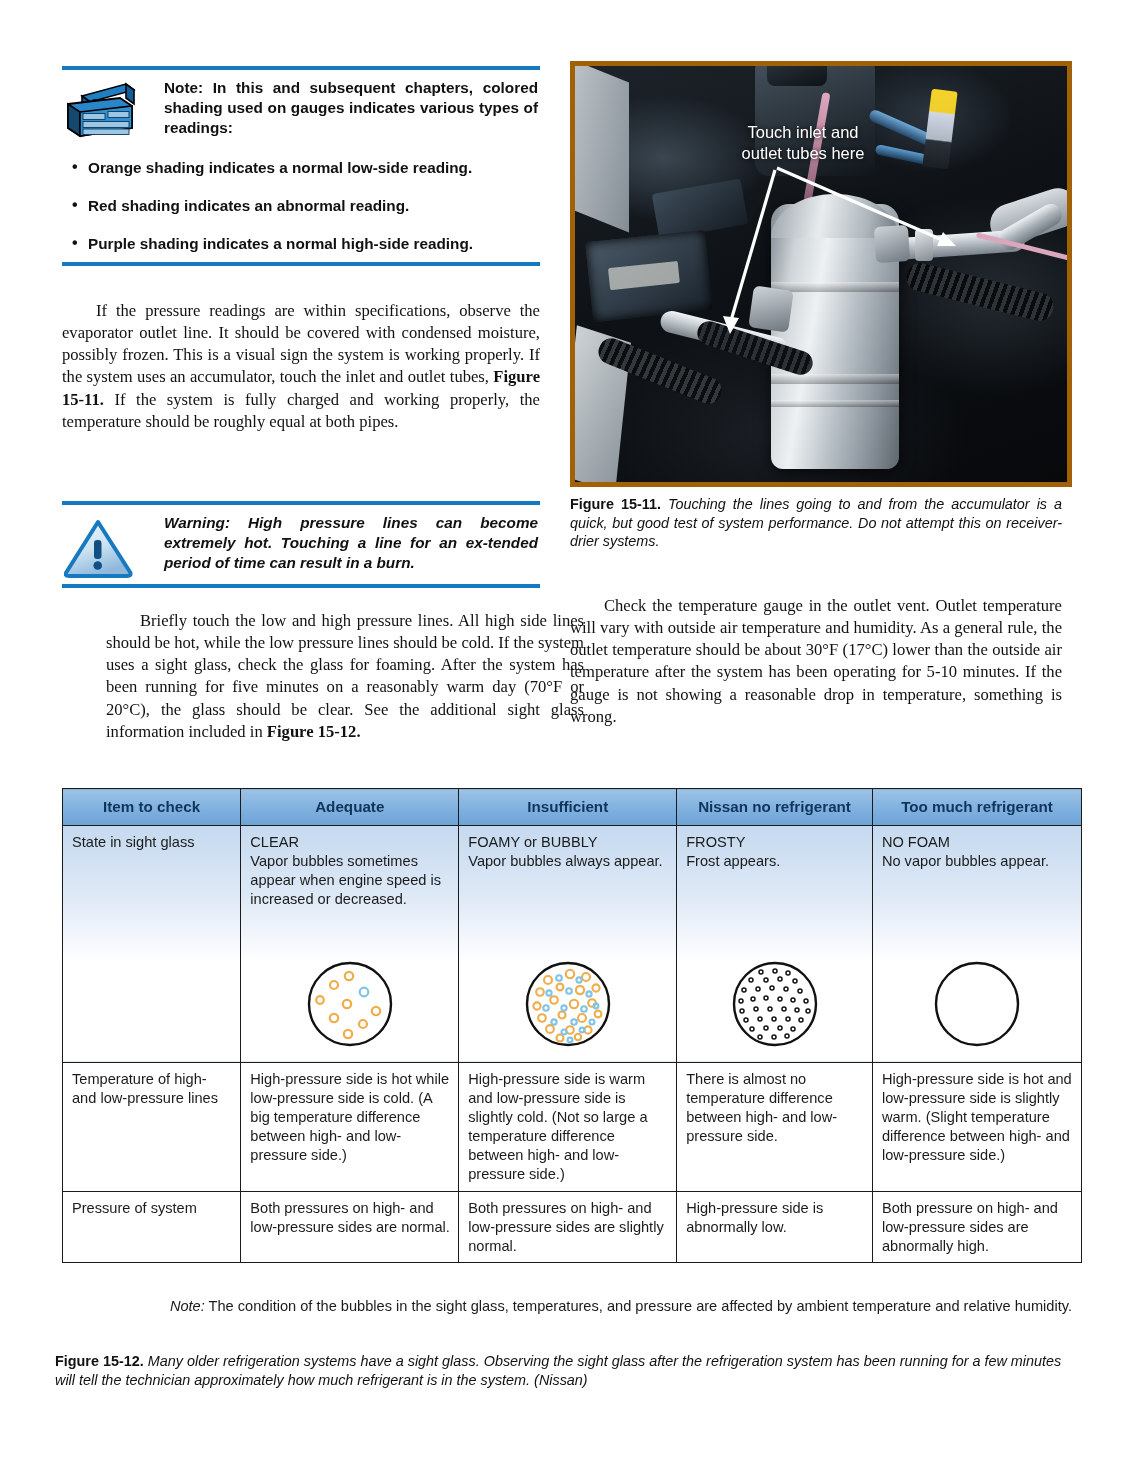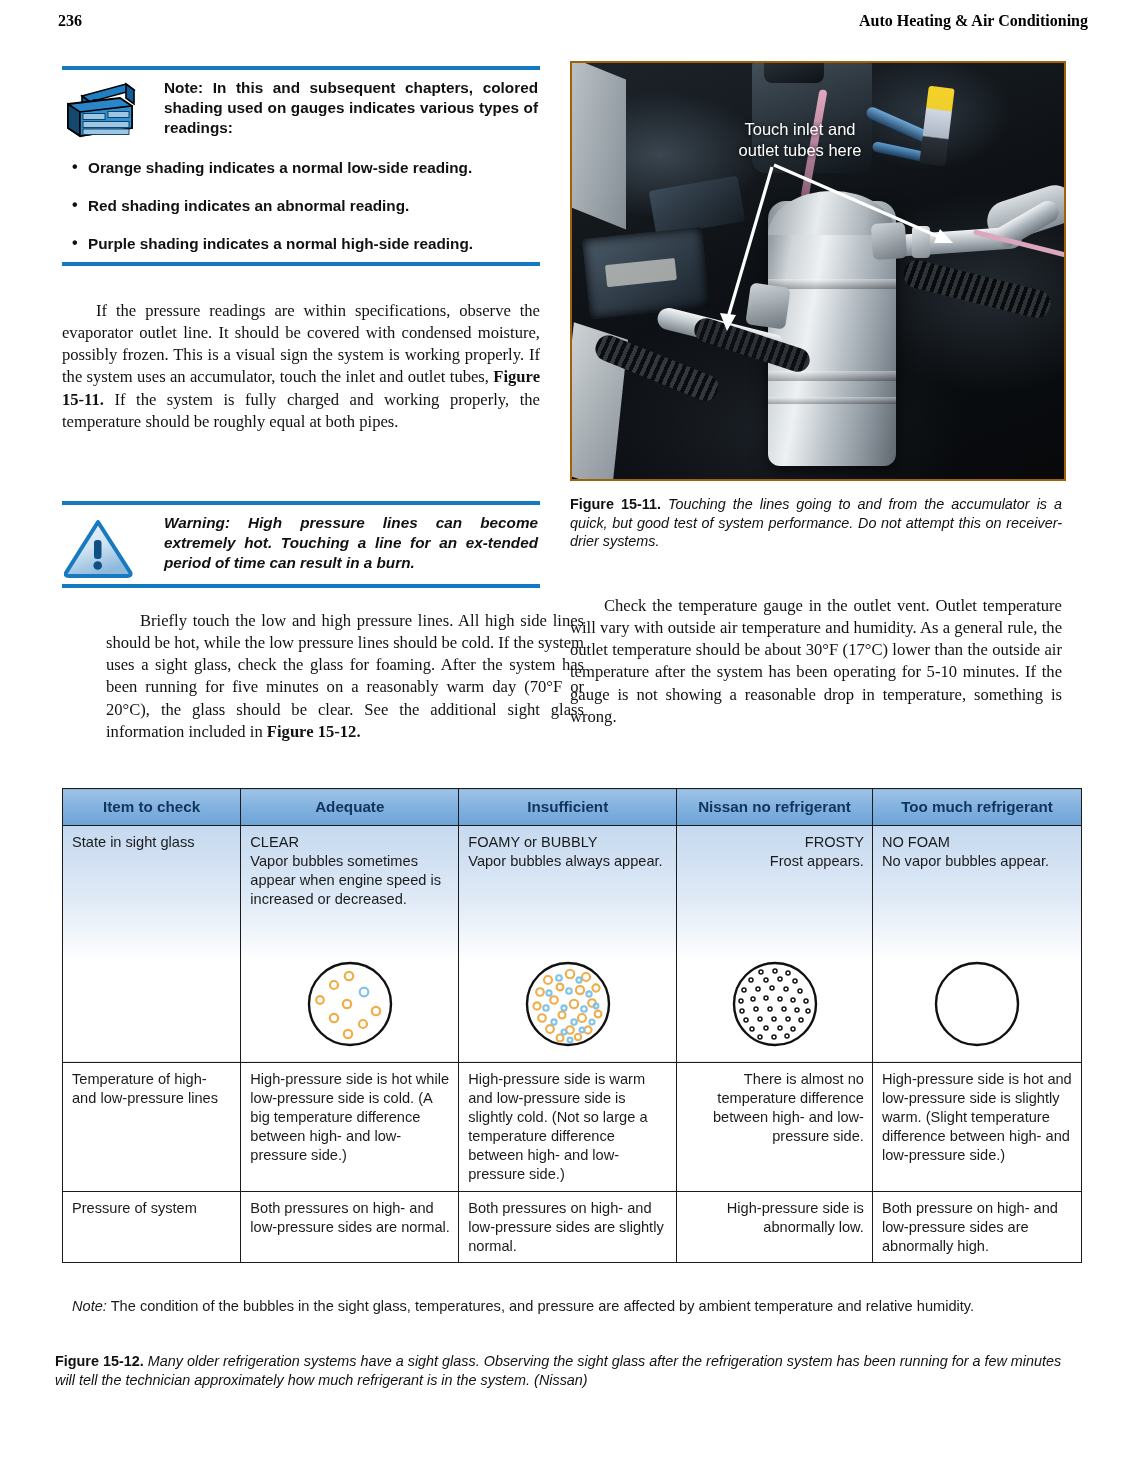--- a/index.html
+++ b/index.html
@@ -27,21 +27,21 @@
   
   .warnicon{width:72px;height:62px;flex:0 0 72px;position:relative;margin-top:3px;}
 
   
   .bodytext{position:absolute;font-family:"Liberation Serif",serif;font-size:16.6px;line-height:1.335;text-align:justify;color:#111;}
   .bodytext p{margin:0;text-indent:34px;}
   .bodytext b{font-weight:bold;}
 
   
   .photo{position:absolute;left:570px;top:61px;width:492px;height:416px;overflow:hidden;
-         background:#0b0d10;border:2px solid #a16207;}
+         background:#0b0d10;border:5px solid #a16207;}
   .photo .bay{position:absolute;inset:0;
       background:
         radial-gradient(ellipse 150px 90px at 18% 22%, #3a4650 0%, rgba(20,24,28,0) 70%),
         radial-gradient(ellipse 120px 80px at 72% 12%, #2c3640 0%, rgba(14,16,20,0) 70%),
         radial-gradient(ellipse 200px 140px at 85% 55%, #232a31 0%, rgba(10,12,15,0) 72%),
         radial-gradient(ellipse 260px 160px at 40% 88%, #1a1f25 0%, rgba(8,9,12,0) 75%),
         linear-gradient(160deg,#1d232a 0%,#0e1216 45%,#07090b 100%);}
   .photo .leftpanel{position:absolute;left:-8px;top:4px;width:62px;height:150px;background:linear-gradient(100deg,#cfd6da,#8d979e);transform:skewY(22deg);opacity:.92;}
   .photo .leftpanel2{position:absolute;left:-6px;top:268px;width:54px;height:150px;background:linear-gradient(110deg,#e3e8ea,#9aa4ab);transform:skew(-6deg,18deg);opacity:.9;}
   .photo .ecu{position:absolute;left:14px;top:170px;width:120px;height:80px;background:linear-gradient(150deg,#4a5a68,#19222b);border-radius:4px;transform:rotate(-6deg);box-shadow:0 0 12px #000 inset;}
@@ -103,39 +103,35 @@
 
   
   .tbl{position:absolute;left:62px;top:788px;width:1020px;border-collapse:collapse;
        font-family:"Liberation Sans",sans-serif;font-size:14.6px;color:#1b1b1b;}
   .tbl td,.tbl th{border:1.4px solid #1b1b1b;vertical-align:top;padding:7px 8px 7px 9px;line-height:1.30;}
   .tbl thead th{background:linear-gradient(180deg,#9dc3e6 0%,#7fb0df 55%,#6ea3d6 100%);
        color:#10355c;font-weight:bold;text-align:center;font-size:15.2px;padding:8px 4px;}
   .tbl tr.grad td{background:linear-gradient(180deg,#c5d9ef 0%,#dee9f6 30%,#ffffff 58%,#ffffff 100%);}
   .tbl td.c0{width:170px;}
   .tbl td.c1,.tbl td.c2{width:215px;}
-  .tbl td.c3{width:190px;text-align:right;}
+  .tbl td.c3{width:190px;}
   .tbl td.c4{width:205px;}
   .glassrow td{height:222px;position:relative;}
   .glasswrap{position:absolute;left:0;right:0;bottom:14px;display:flex;justify-content:center;}
   svg.sight{display:block;}
 
   .tnote{position:absolute;left:72px;top:1296px;width:1000px;font-family:"Liberation Sans",sans-serif;
-         font-size:14.6px;line-height:1.42;color:#1b1b1b;}
+         font-size:14.6px;line-height:1.42;color:#1b1b1b;text-align:right;}
   .tnote i{font-style:italic;}
 </style>
 </head>
 <body>
 
 <div class="page">
 
-  <div class="runhead">
-    <span class="folio">236</span>
-    <span class="title">Auto Heating &amp; Air Conditioning</span>
-  </div>
 
   <div class="callout" style="left:62px;top:66px;width:478px;">
     <div class="rule"></div>
     <div class="inner">
       <div class="toolbox">
         <svg viewBox="0 0 72 58" width="72" height="58">
           <polygon points="18,16 62,4 70,10 26,22" fill="#1f7fc4" stroke="#000" stroke-width="1.6"></polygon>
           <polygon points="62,4 70,10 70,24 62,18" fill="#0f5e99" stroke="#000" stroke-width="1.6"></polygon>
           <polygon points="18,16 26,22 26,30 18,24" fill="#0f5e99" stroke="#000" stroke-width="1.6"></polygon>
           <rect x="28" y="19" width="7" height="5" rx="2" fill="#111"></rect>

